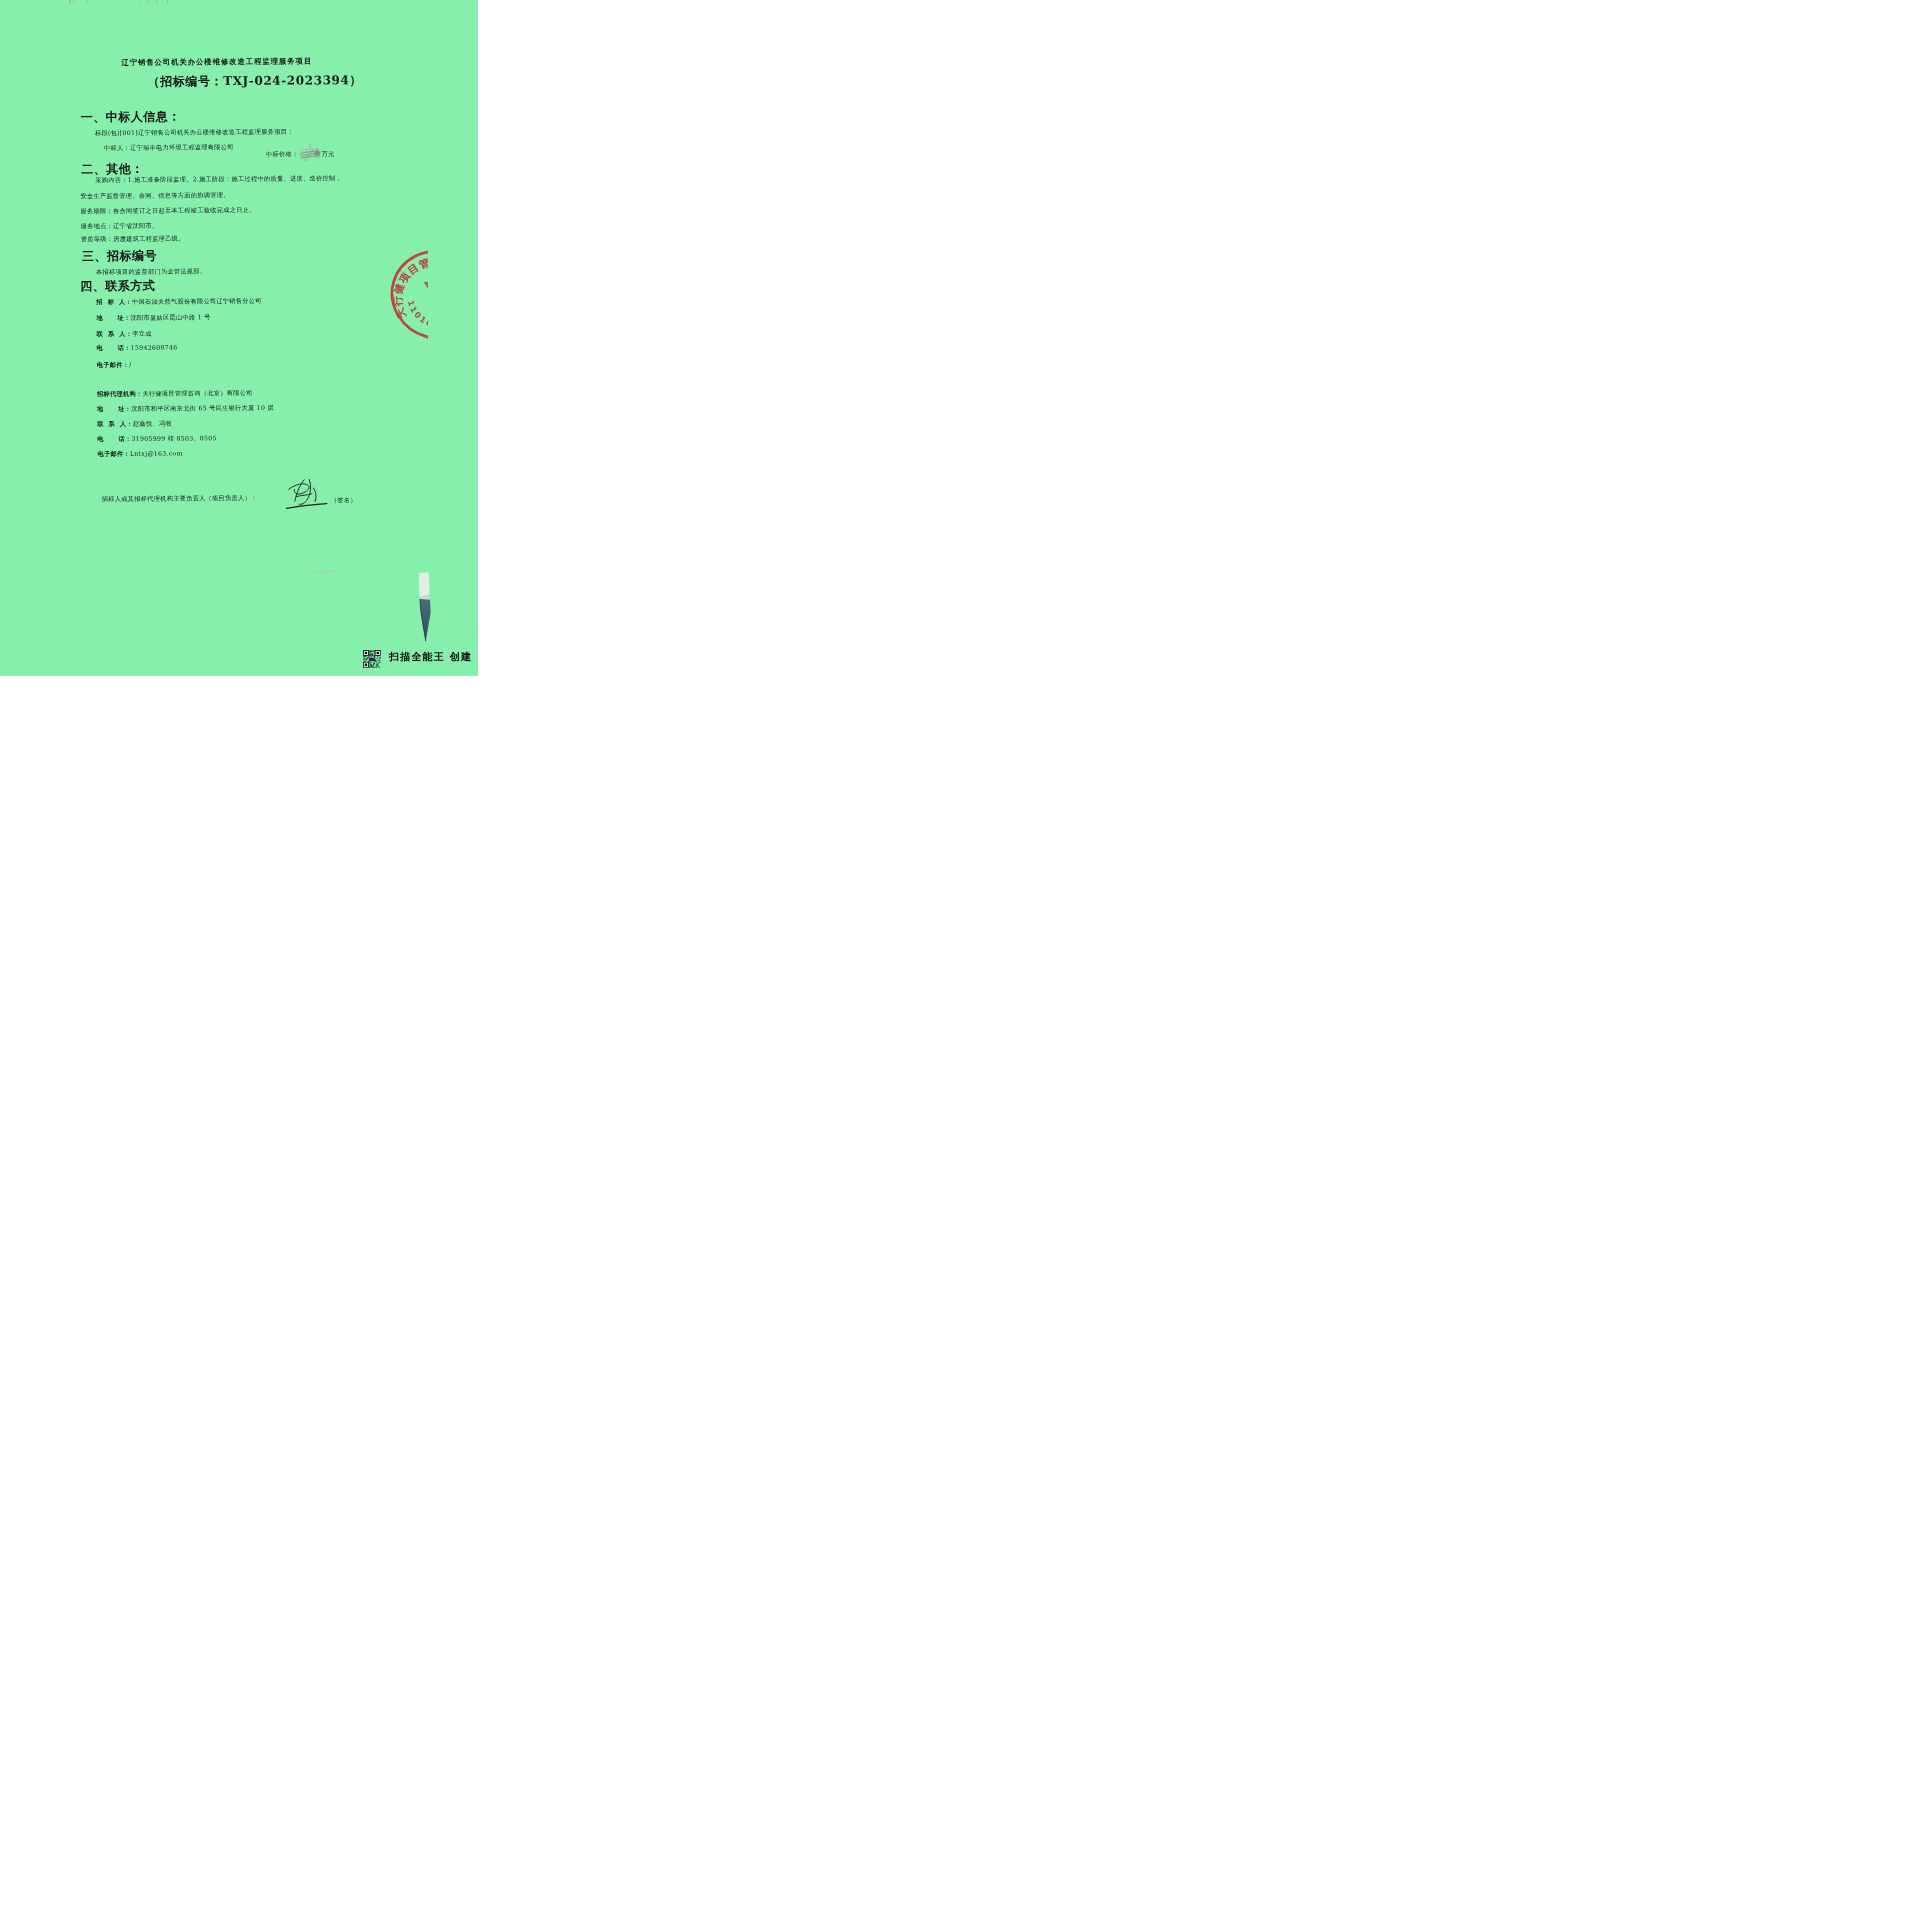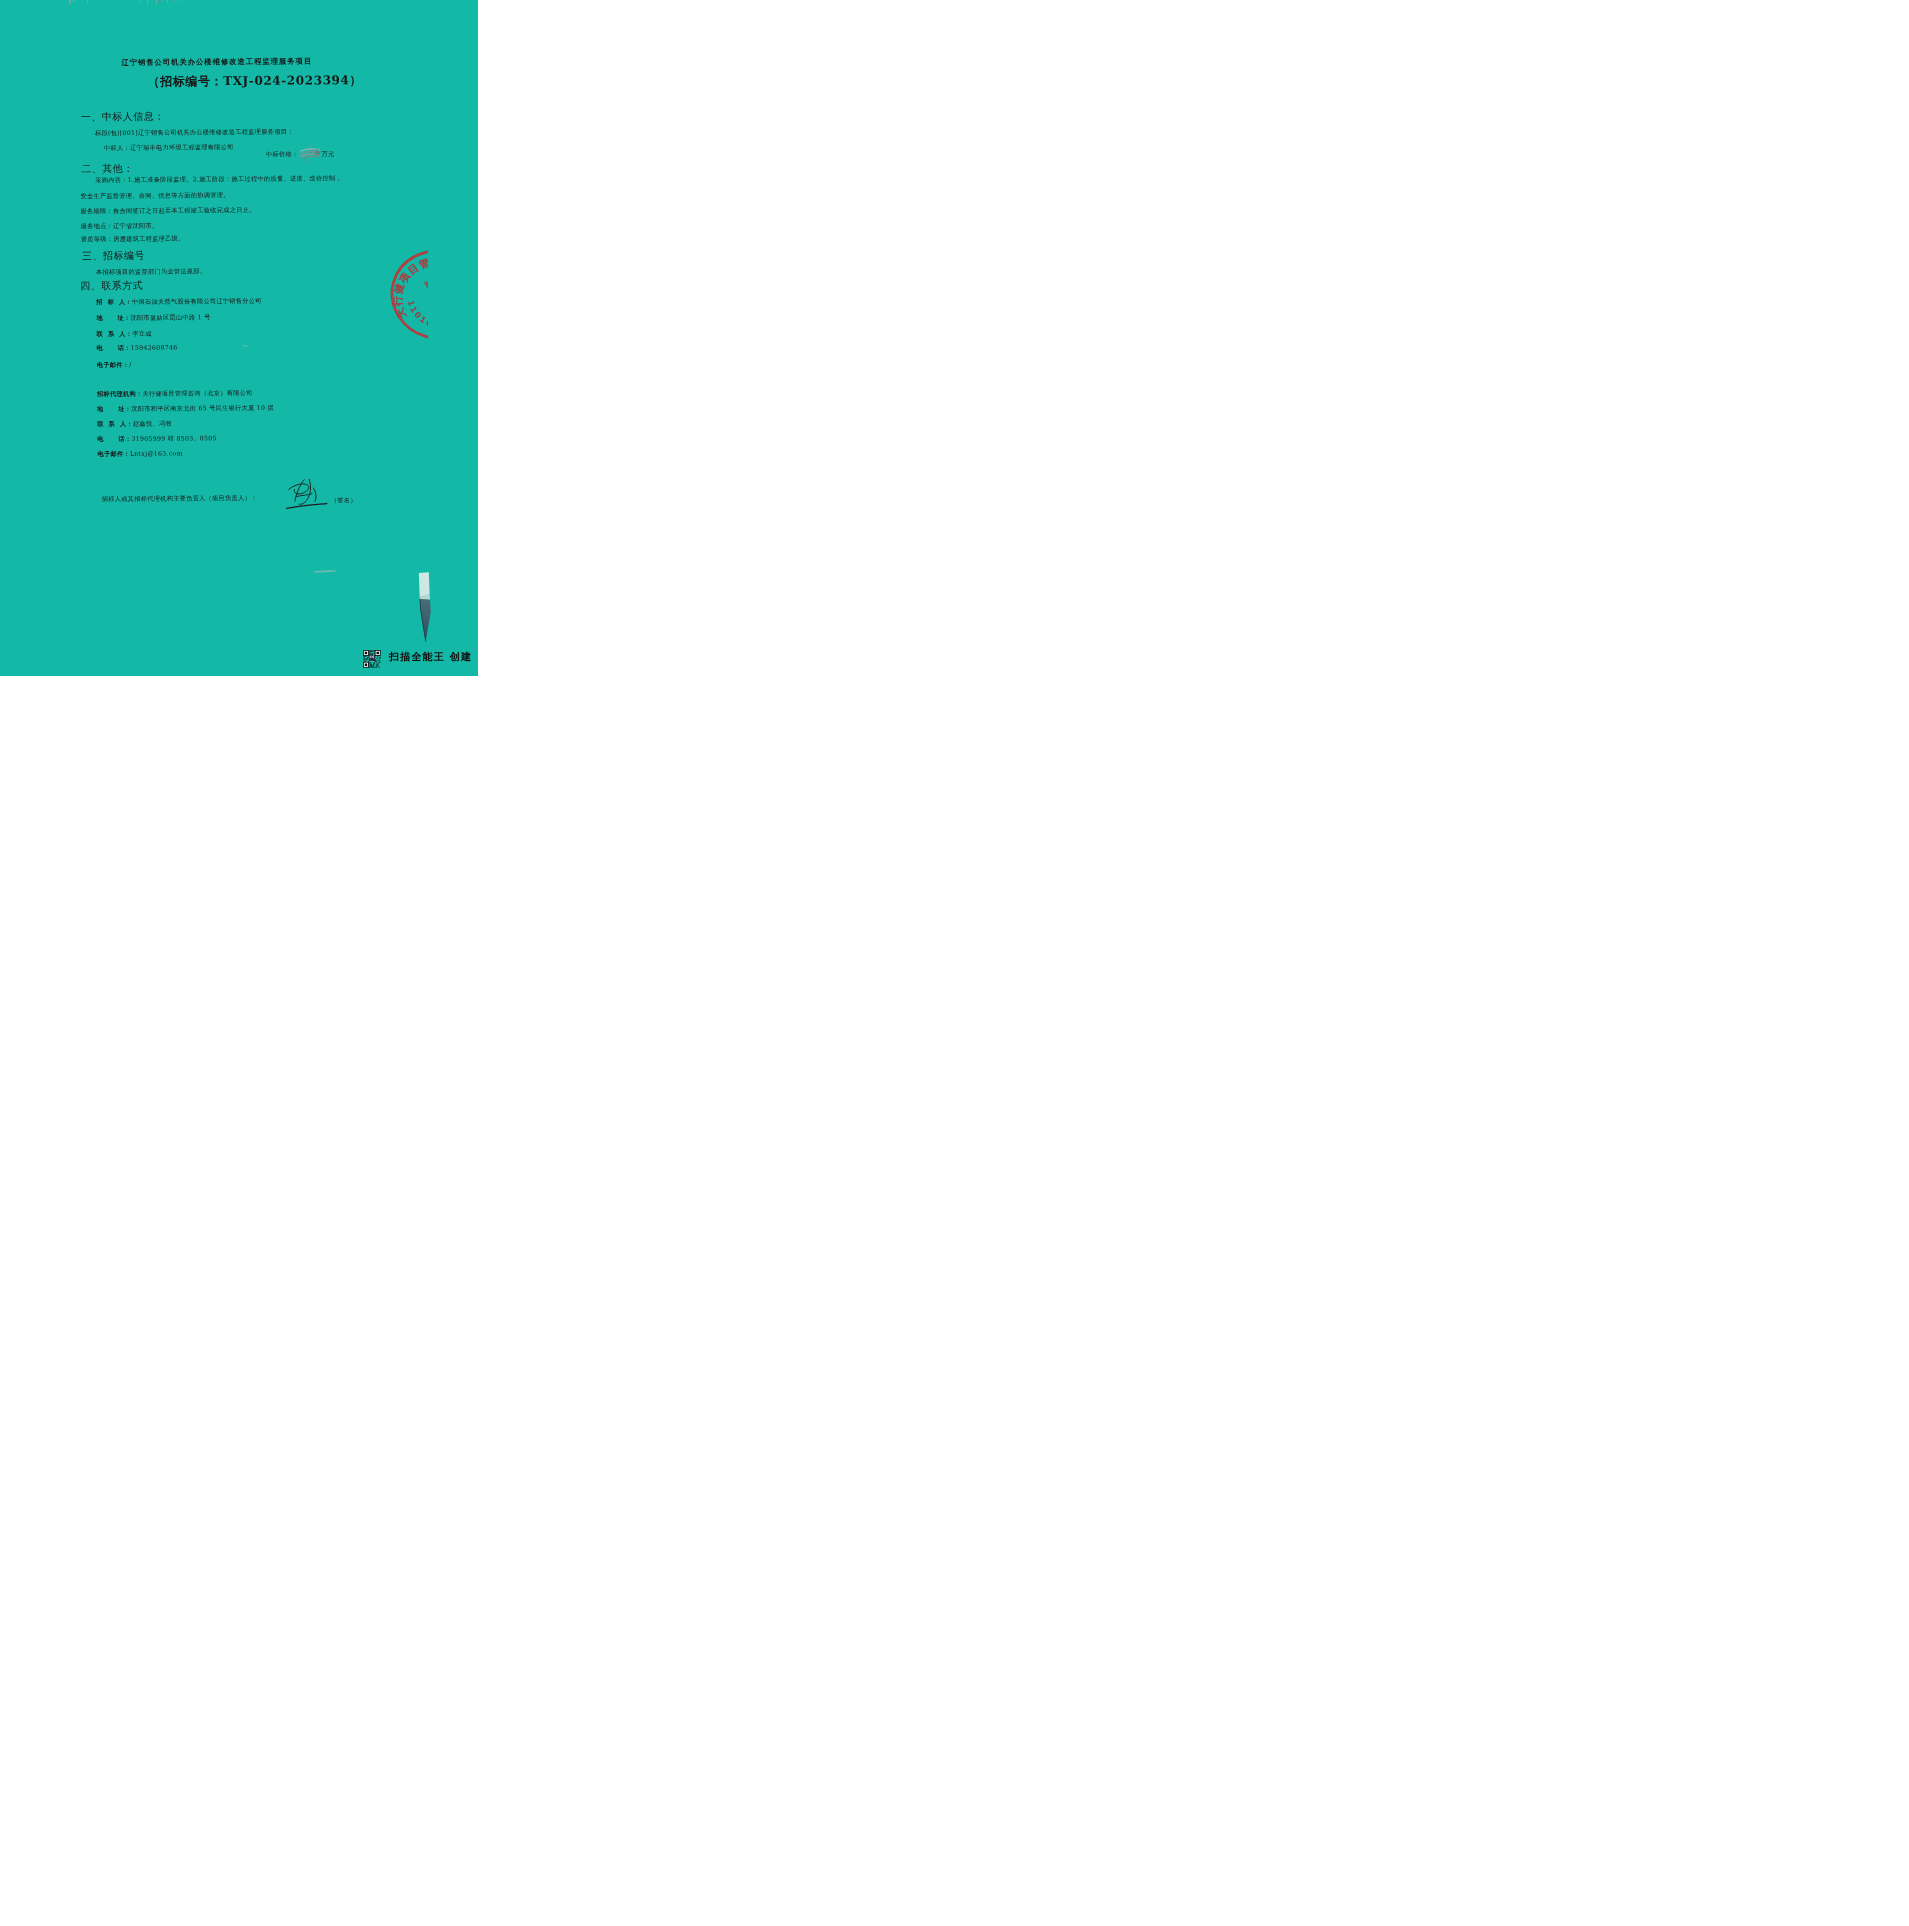--- a/index.html
+++ b/index.html
@@ -1,30 +1,30 @@
 <!DOCTYPE html>
 <html style="font-size:6.2px"><head>
 <meta charset="utf-8">
 <style>
   html,body{margin:0;padding:0;background:#ffffff;}
   .page{
     position:relative;
     width:478px;height:676px;
-    background:#14b8a6;
+    background:#86efac;
     overflow:hidden;
     font-family:"DejaVu Serif","Liberation Serif",serif;
     color:#171717;
   }
   .content{position:absolute;inset:0;transform:rotate(-0.45deg);transform-origin:50% 40%;}
   .ln{position:absolute;font-size:6.2px;line-height:8px;white-space:pre;letter-spacing:0.3px;}
   .ln span{white-space:pre;}
   .b{font-weight:bold;}
   .title{font-weight:bold;font-size:7.3px;letter-spacing:1px;}
   .subtitle{font-weight:bold;font-size:12px;letter-spacing:0.6px;}
-  .hd{font-weight:normal;font-size:10px;letter-spacing:0.5px;}
+  .hd{font-weight:bold;font-size:12px;letter-spacing:0.5px;}
   .top-mark{position:absolute;top:0;background:#a5a5a5;}
   .smudge{position:absolute;background:#bdbdbd;border-radius:40%;}
   .stamp-clip{position:absolute;left:388px;top:248px;width:40px;height:93px;overflow:hidden;pointer-events:none;}
   .artifact-obj{position:absolute;left:415px;top:572px;width:17.7px;height:71px;}
   .sig-box{position:absolute;left:283px;top:478px;width:46px;height:35px;}
   .scrib{display:inline-block;position:relative;width:22.3px;height:19px;vertical-align:-5.4px;margin:0 0.4px;}
   .qr-wrap{position:absolute;left:363px;top:650px;width:17.7px;height:17.7px;}
   .cs-logo{
     position:absolute;left:50%;top:50%;transform:translate(-50%,-54%);
     width:6.2px;height:7.3px;border-radius:1.2px;background:#27314a;overflow:hidden;

